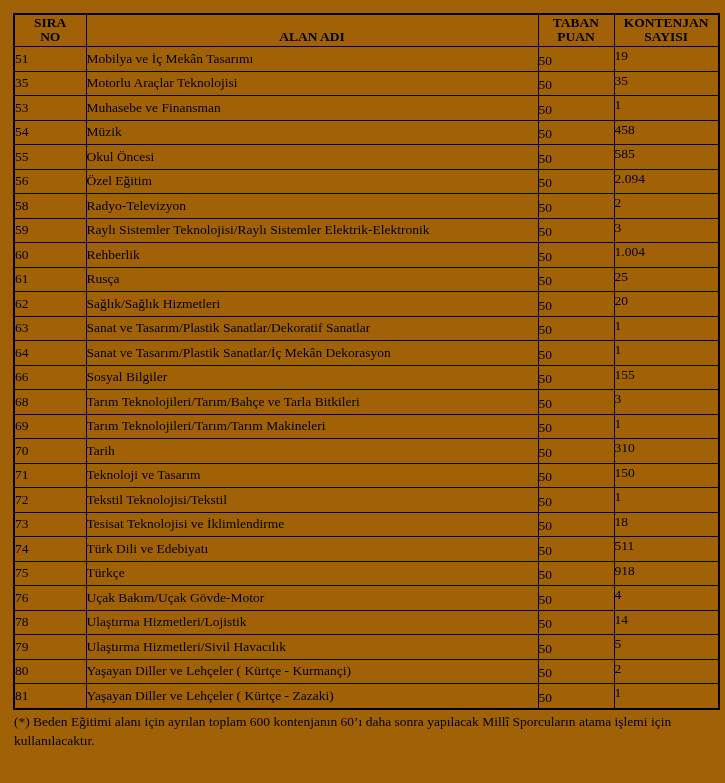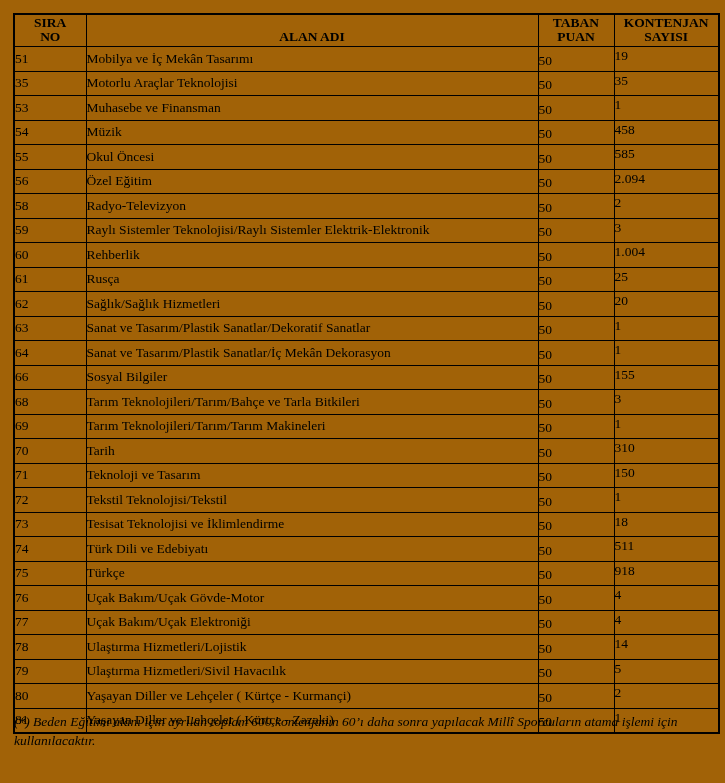--- a/index.html
+++ b/index.html
@@ -45,21 +45,20 @@
   td.c-alan  { text-align: left;  vertical-align: middle; padding-right: 4px; }
   td.c-taban { text-align: left; vertical-align: bottom; padding-bottom: 3px; }
   td.c-kont  { text-align: left;  vertical-align: top; padding-top: 2px; }
 
   .footnote {
     position: absolute;
     left: 14px; top: 712px;
     width: 702px;
     font-size: 13.5px;
     line-height: 19px;
-    font-style: italic;
   }
   .footnote .fl { display: block; }
 </style>
 </head>
 <body>
 
 <div class="page">
 
   <table class="doc-table">
     <colgroup>
@@ -244,26 +243,20 @@
           <td class="c-kont">918</td>
         </tr>
 
         <tr>
           <td class="c-no">76</td>
           <td class="c-alan">Uçak Bakım/Uçak Gövde-Motor</td>
           <td class="c-taban">50</td>
           <td class="c-kont">4</td>
         </tr>
 
-        <tr>
-          <td class="c-no">77</td>
-          <td class="c-alan">Uçak Bakım/Uçak Elektroniği</td>
-          <td class="c-taban">50</td>
-          <td class="c-kont">4</td>
-        </tr>
 
         <tr>
           <td class="c-no">78</td>
           <td class="c-alan">Ulaştırma Hizmetleri/Lojistik</td>
           <td class="c-taban">50</td>
           <td class="c-kont">14</td>
         </tr>
 
         <tr>
           <td class="c-no">79</td>

